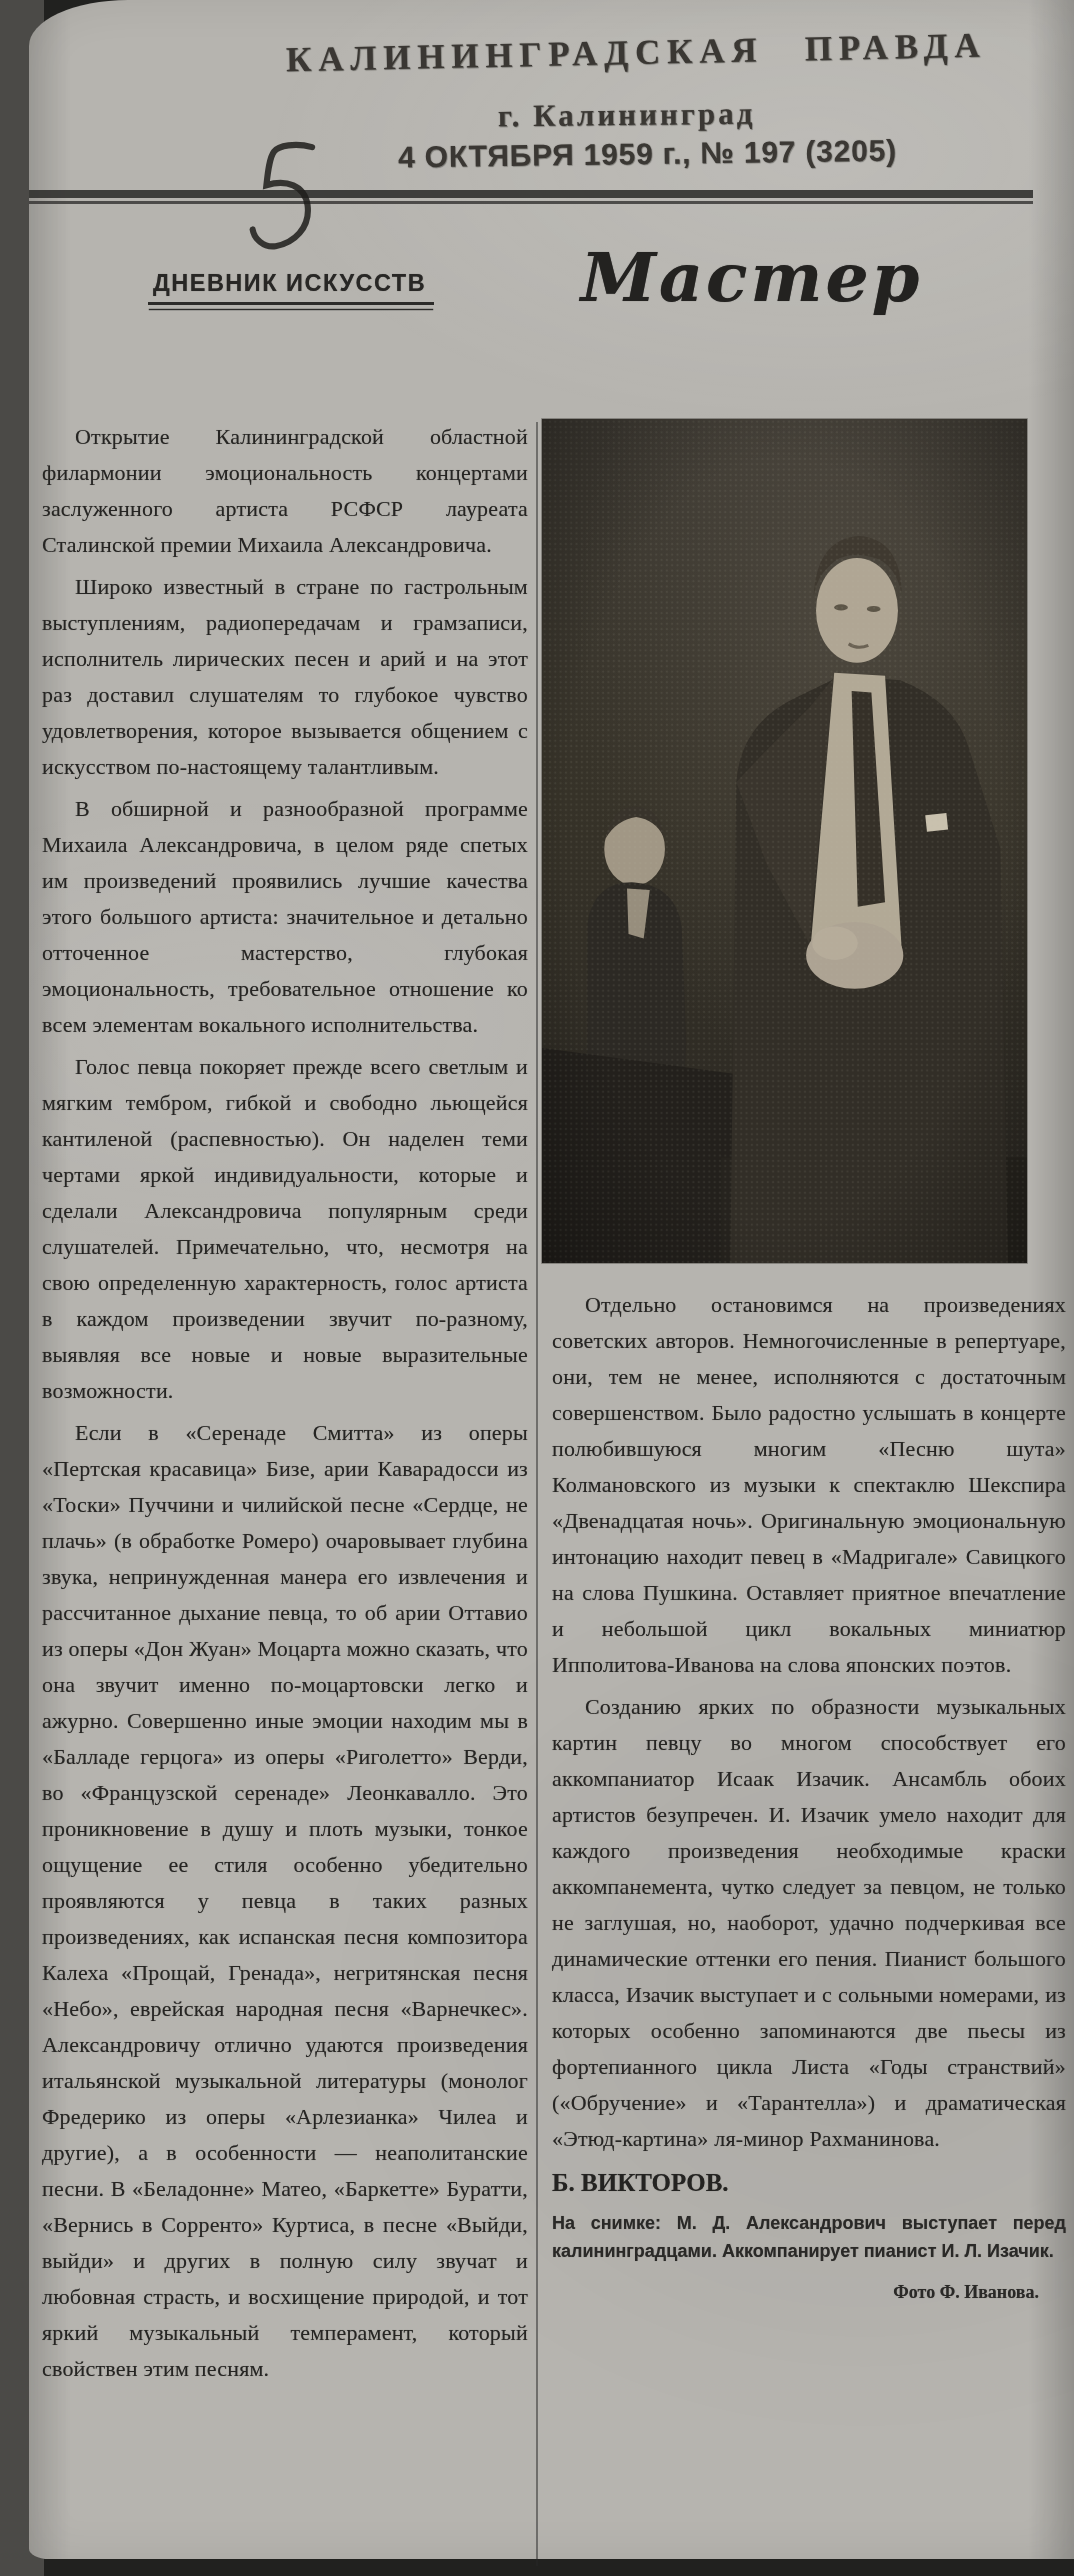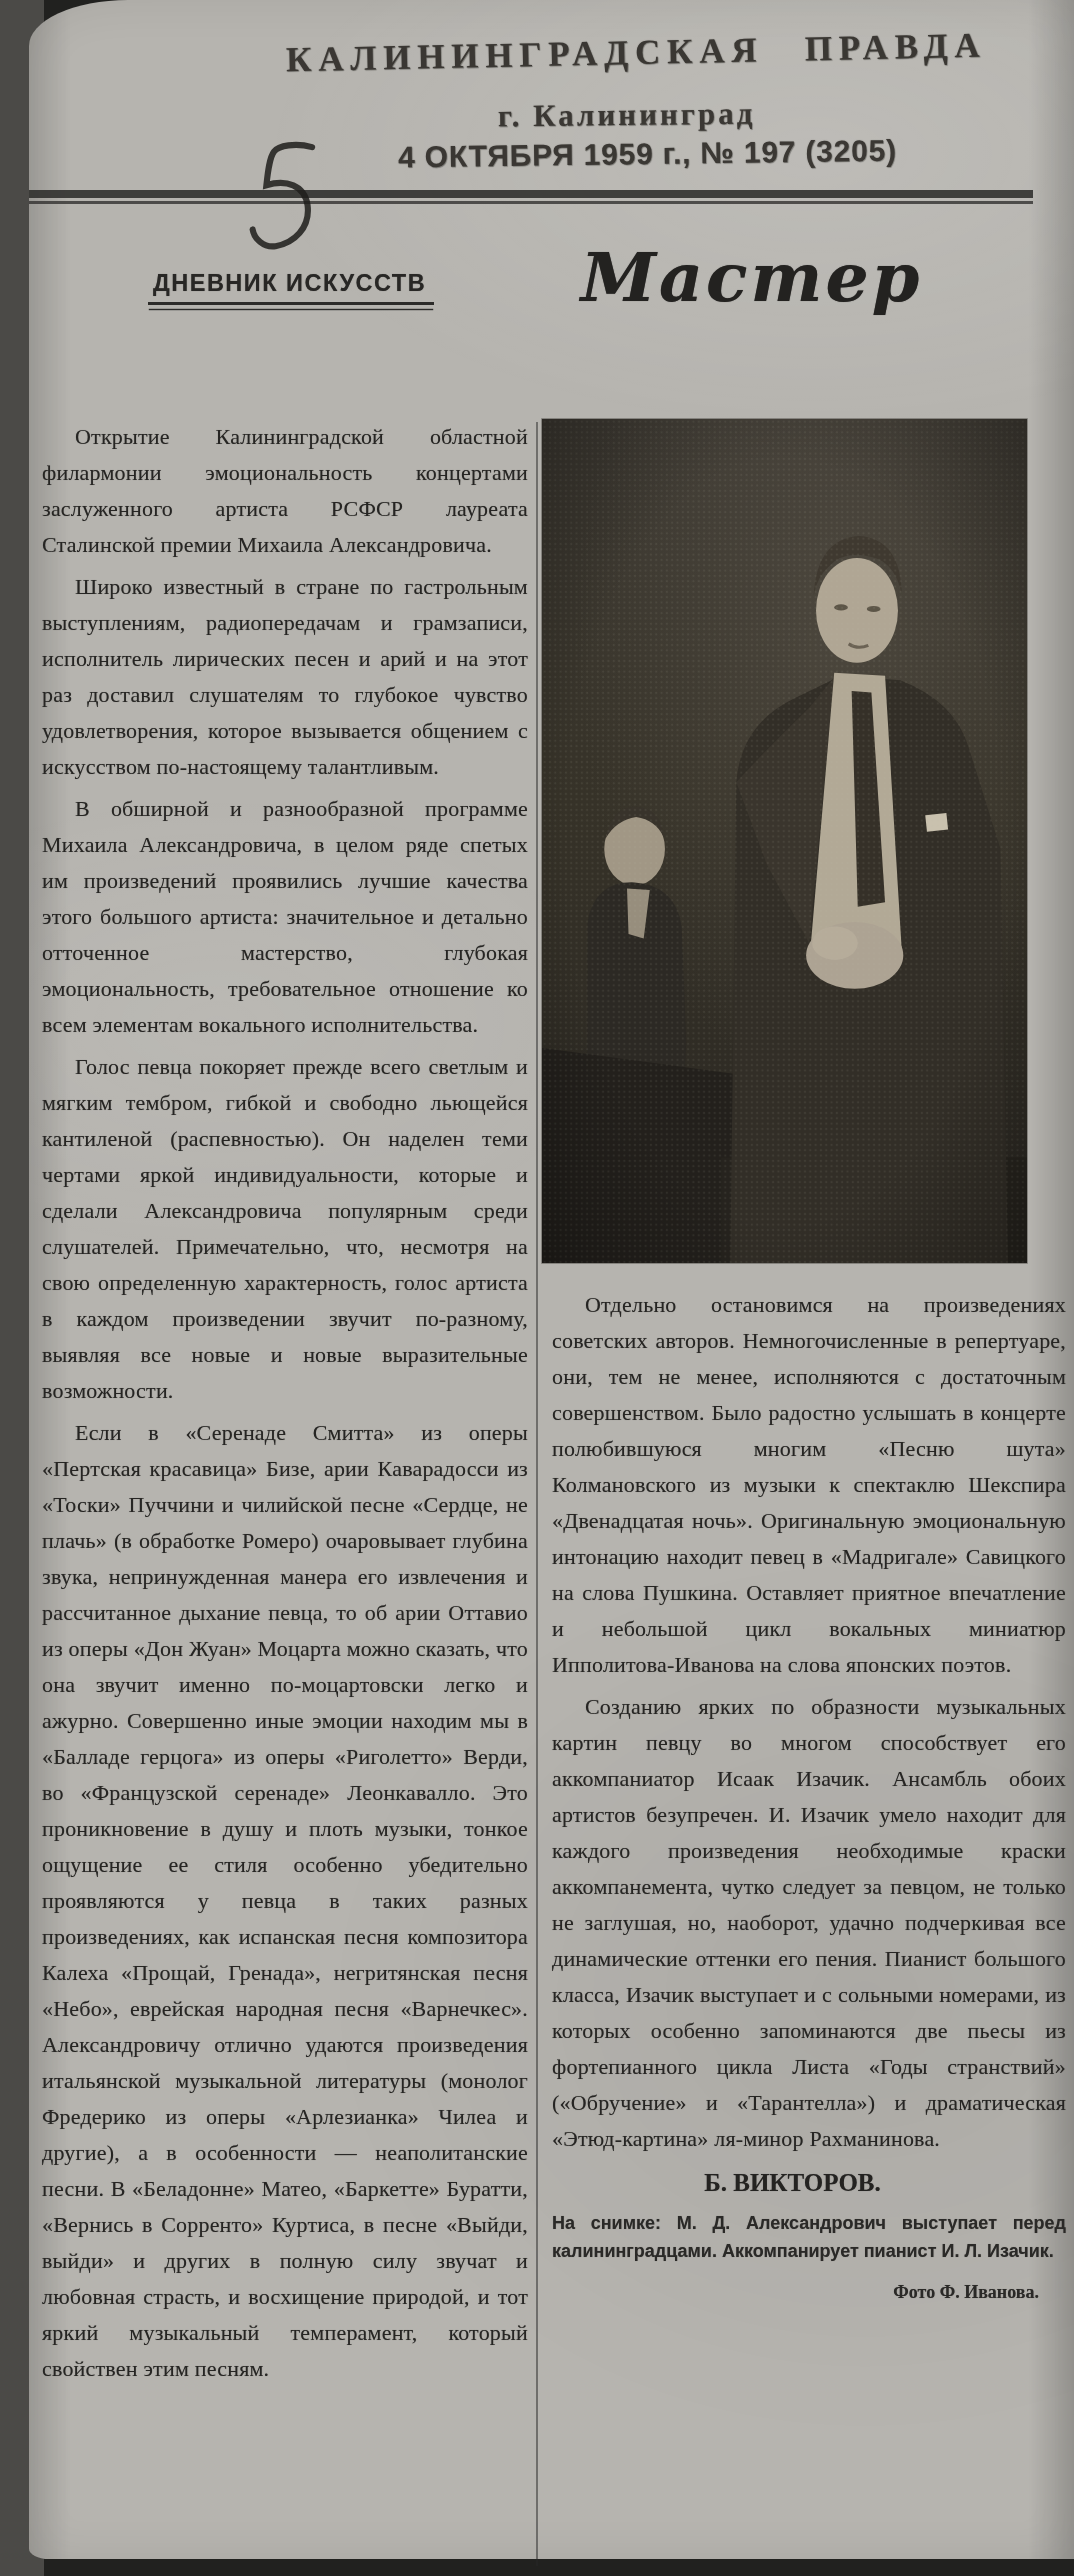--- a/index.html
+++ b/index.html
@@ -52,21 +52,21 @@
           font-size:68px;letter-spacing:3px;}
   .h-line2{left:97px;top:331px;width:822px;text-align:center;
           font-size:62px;letter-spacing:2.3px;}
   
   .bodytext p{margin:0 0 6px 0;text-indent:33px;text-align:justify;
           font-family:"Liberation Serif", serif;font-size:22px;line-height:36px;
           color:#262523;letter-spacing:0.2px;
           text-shadow:0 0 0.8px rgba(38,37,35,.4);}
   .left-col{position:absolute;left:13px;top:419px;width:486px;}
   .right-col{position:absolute;left:523px;top:1287px;width:514px;}
-  .byline{margin-top:12px;padding-right:33px;text-align:center;
+  .byline{margin-top:12px;padding-right:33px;text-align:left;
           font-weight:bold;font-size:25px;color:#242321;
           font-family:"Liberation Serif", serif;
           text-shadow:0 0 0.8px rgba(36,35,33,.5);}
   .caption{margin-top:12px;font-family:"Liberation Sans", sans-serif;
           font-weight:bold;font-size:18px;line-height:28px;color:#2a2927;
           text-align:justify;text-shadow:0 0 0.8px rgba(42,41,39,.45);}
   .credit{margin-top:17px;padding-right:27px;text-align:right;
           font-family:Liberation Serif, serif;font-weight:bold;
           font-size:18px;color:#2a2927;text-shadow:0 0 0.8px rgba(42,41,39,.45);}
   

